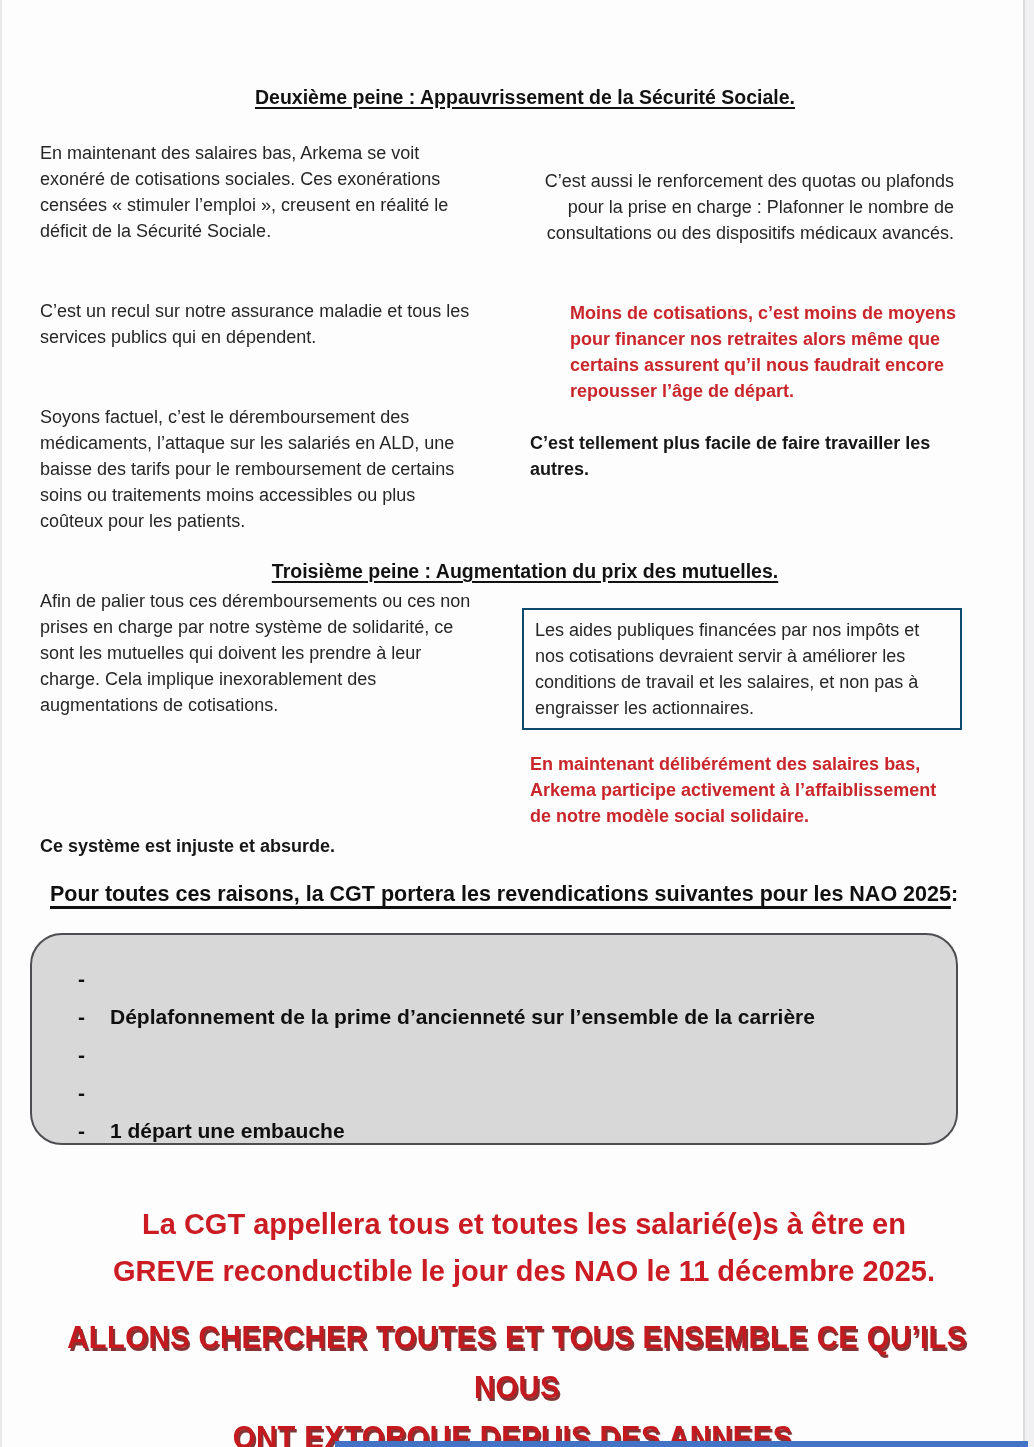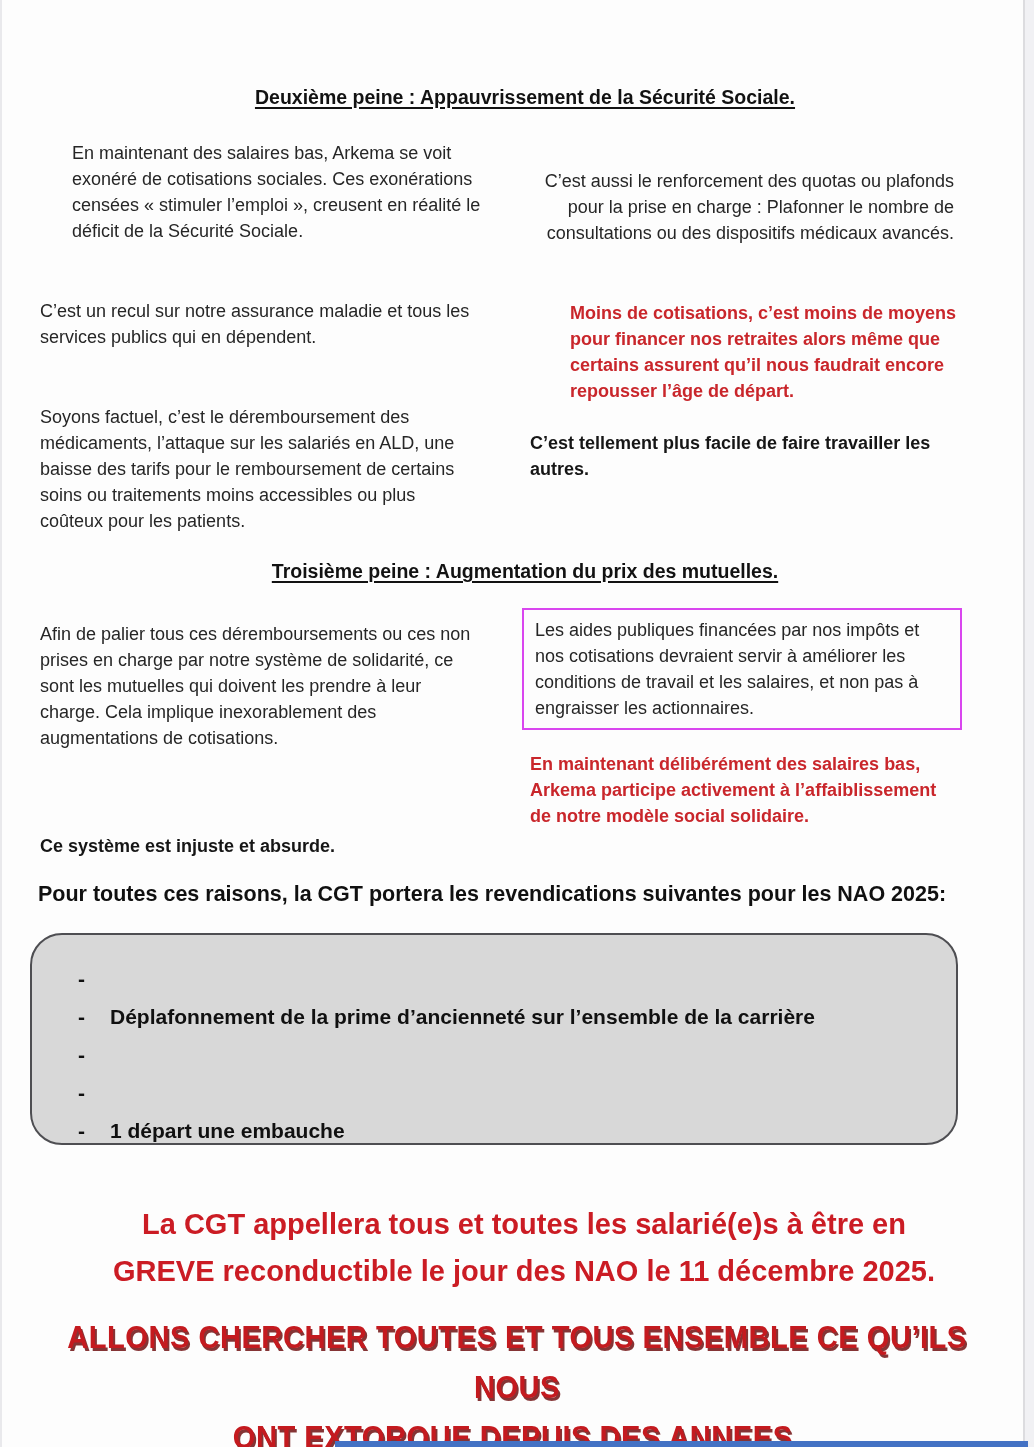--- a/index.html
+++ b/index.html
@@ -12,62 +12,62 @@
   .abs{position:absolute;}
   p{margin:0;}
   .body-text{font-size:18px;line-height:26px;color:#262626;}
   .bold{font-weight:bold;color:#161616;}
   .red{color:#c9262b;font-weight:bold;}
   .sec-title{left:8px;width:1034px;text-align:center;font-size:19.5px;font-weight:bold;color:#121212;}
   .sec-title .u{text-decoration:underline;text-decoration-thickness:2px;text-underline-offset:3px;}
   .col-l{left:40px;width:432px;}
   .col-r{left:530px;width:424px;}
   .headline{left:38px;width:992px;font-size:21.5px;font-weight:bold;color:#101010;white-space:nowrap;}
-  .headline .u{text-decoration-thickness:2.5px;text-underline-offset:5px;}
+  .headline .u{text-decoration:underline;text-decoration-thickness:2.5px;text-underline-offset:5px;margin-left:12px;}
   .demands-box{
     left:30px;top:933px;width:928px;height:212px;box-sizing:border-box;
     background:#d8d8d8;border:2px solid #4e4e52;border-radius:32px;
     padding:25px 20px 0 46px;
   }
   .demand{display:flex;align-items:baseline;font-size:21px;font-weight:bold;color:#101010;line-height:38px;}
   .demand .dash{width:32px;flex:0 0 32px;font-weight:bold;}
   .greve{left:67px;top:1201px;width:914px;text-align:center;
     font-size:29px;font-weight:bold;color:#cb1c24;line-height:47px;}
   .slogan{left:0;top:1313px;width:1034px;text-align:center;
     font-size:31px;font-weight:800;color:#c41a1f;line-height:50px;
     letter-spacing:.5px;transform:scaleX(.94);transform-origin:center;
     text-shadow:2px 2.5px 0 rgba(112,16,18,.85);}
-  .boxed{border:2px solid #d946ef;box-sizing:border-box;width:440px;padding:7px 11px;}
+  .boxed{border:2px solid #0c4a6e;box-sizing:border-box;width:440px;padding:7px 11px;}
   .edge-left{left:0;top:0;width:2px;height:1447px;background:#e9e9ec;}
   .edge-right{right:0;top:0;width:9px;height:1447px;background:#f1f1f4;border-left:2px solid #dcdcdf;}
   .footer-bar{left:335px;bottom:0;width:693px;height:6px;}
 </style>
 </head>
 <body>
 
 <div class="abs edge-left"></div>
 <div class="abs edge-right"></div>
 
 <div class="abs sec-title" style="top:86px;">
   <span class="u">Deuxième peine : Appauvrissement de la Sécurité Sociale.</span>
 </div>
 
-<p class="abs col-l body-text" style="top:140px;margin-left:32px;">En maintenant des salaires bas, Arkema se voit exonéré de cotisations sociales. Ces exonérations censées « stimuler l’emploi », creusent en réalité le déficit de la Sécurité Sociale.</p>
+<p class="abs col-l body-text" style="top:140px;">En maintenant des salaires bas, Arkema se voit exonéré de cotisations sociales. Ces exonérations censées « stimuler l’emploi », creusent en réalité le déficit de la Sécurité Sociale.</p>
 <p class="abs col-l body-text" style="top:298px;">C’est un recul sur notre assurance maladie et tous les services publics qui en dépendent.</p>
 <p class="abs col-l body-text" style="top:404px;">Soyons factuel, c’est le déremboursement des médicaments, l’attaque sur les salariés en ALD, une baisse des tarifs pour le remboursement de certains soins ou traitements moins accessibles ou plus coûteux pour les patients.</p>
 
 <p class="abs col-r body-text" style="top:168px;text-align:right;">C’est aussi le renforcement des quotas ou plafonds pour la prise en charge : Plafonner le nombre de consultations ou des dispositifs médicaux avancés.</p>
 <p class="abs col-r body-text red" style="top:300px;margin-left:40px;">Moins de cotisations, c’est moins de moyens pour financer nos retraites alors même que certains assurent qu’il nous faudrait encore repousser l’âge de départ.</p>
 <p class="abs col-r body-text bold" style="top:430px;">C’est tellement plus facile de faire travailler les autres.</p>
 
 <div class="abs sec-title" style="top:560px;">
   <span class="u">Troisième peine : Augmentation du prix des mutuelles.</span>
 </div>
 
-<p class="abs col-l body-text" style="top:621px;">Afin de palier tous ces déremboursements ou ces non prises en charge par notre système de solidarité, ce sont les mutuelles qui doivent les prendre à leur charge. Cela implique inexorablement des augmentations de cotisations.</p>
+<p class="abs col-l body-text" style="top:588px;">Afin de palier tous ces déremboursements ou ces non prises en charge par notre système de solidarité, ce sont les mutuelles qui doivent les prendre à leur charge. Cela implique inexorablement des augmentations de cotisations.</p>
 <p class="abs col-l body-text bold" style="top:797px;margin-top:36px;">Ce système est injuste et absurde.</p>
 
 <div class="abs" style="left:522px;top:608px;">
   <p class="boxed body-text">Les aides publiques financées par nos impôts et nos cotisations devraient servir à améliorer les conditions de travail et les salaires, et non pas à engraisser les actionnaires.</p>
 </div>
 <p class="abs col-r body-text red" style="top:751px;">En maintenant délibérément des salaires bas, Arkema participe activement à l’affaiblissement de notre modèle social solidaire.</p>
 
 <div class="abs headline" style="top:882px;">
   <span class="u">Pour toutes ces raisons, la CGT portera les revendications suivantes pour les NAO 2025</span><span>:</span>
 </div>

